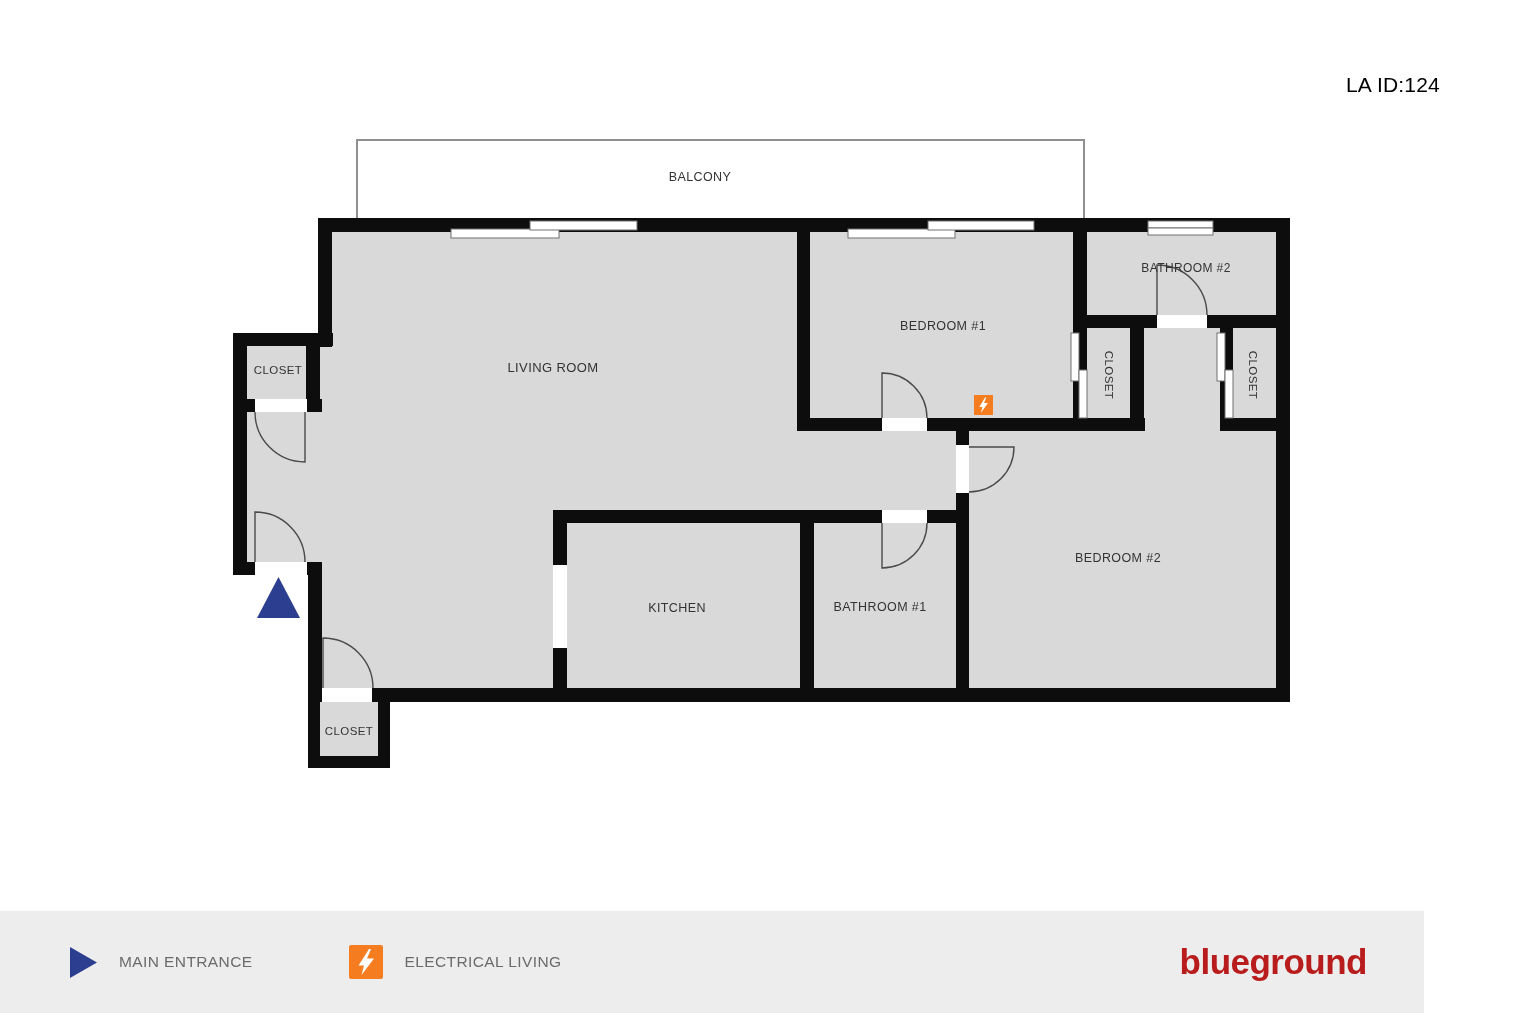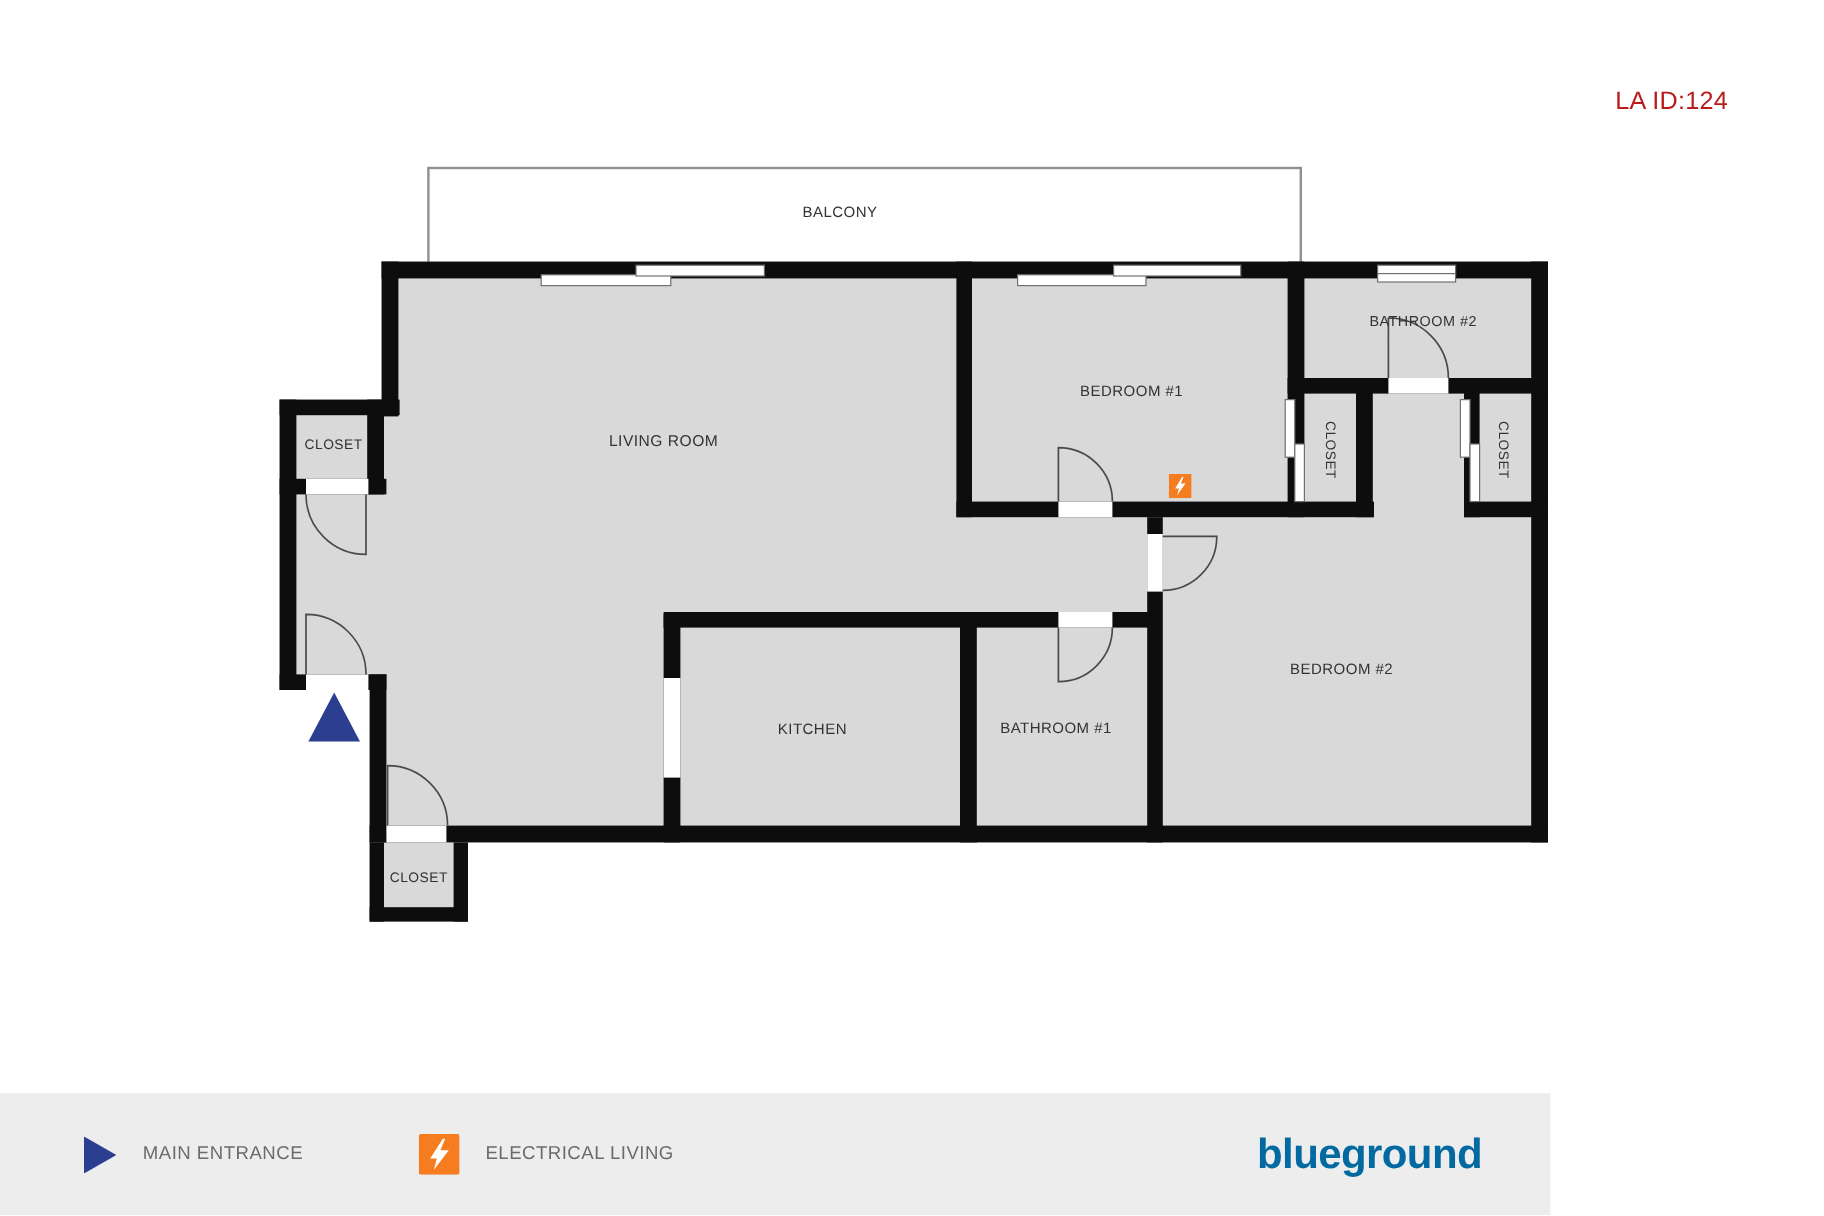--- a/index.html
+++ b/index.html
@@ -1,26 +1,26 @@
 <!DOCTYPE html>
 <html><head>
 <meta charset="utf-8">
 <style>
   html,body{margin:0;padding:0;background:#ffffff;}
   .page{position:relative;width:1520px;height:1013px;overflow:hidden;background:#ffffff;
         font-family:"Liberation Sans","DejaVu Sans",sans-serif;}
-  .listing-id{position:absolute;top:73px;right:80px;font-size:21px;color:#b91c1c;letter-spacing:0.2px;}
+  .listing-id{position:absolute;top:73px;right:80px;font-size:21px;color:#000000;letter-spacing:0.2px;}
   svg.plan{position:absolute;left:0;top:0;}
   svg.plan text{font-family:"Liberation Sans","DejaVu Sans",sans-serif;fill:#333333;letter-spacing:0.4px;}
-  .footer{position:absolute;left:0;top:911px;width:1292px;height:102px;background:#EDEDED;
+  .footer{position:absolute;left:0;top:911px;width:1424px;height:102px;background:#EDEDED;
           display:flex;align-items:center;}
   .legend-tri{margin-left:70px;flex:none;}
   .legend-panel{margin-left:96px;flex:none;}
   .legend-label{margin-left:22px;font-size:15.5px;color:#6b6b6b;letter-spacing:0.4px;white-space:nowrap;}
-  .logo{margin-left:auto;margin-right:57px;font-size:35px;font-weight:bold;color:#0369a1;letter-spacing:-0.5px;}
+  .logo{margin-left:auto;margin-right:57px;font-size:35px;font-weight:bold;color:#b91c1c;letter-spacing:-0.5px;}
 </style>
 </head>
 <body>
 
 <div class="page">
 
   <div class="listing-id">LA ID:124</div>
 
   <svg class="plan" width="1520" height="1013" viewBox="0 0 1520 1013">
 

